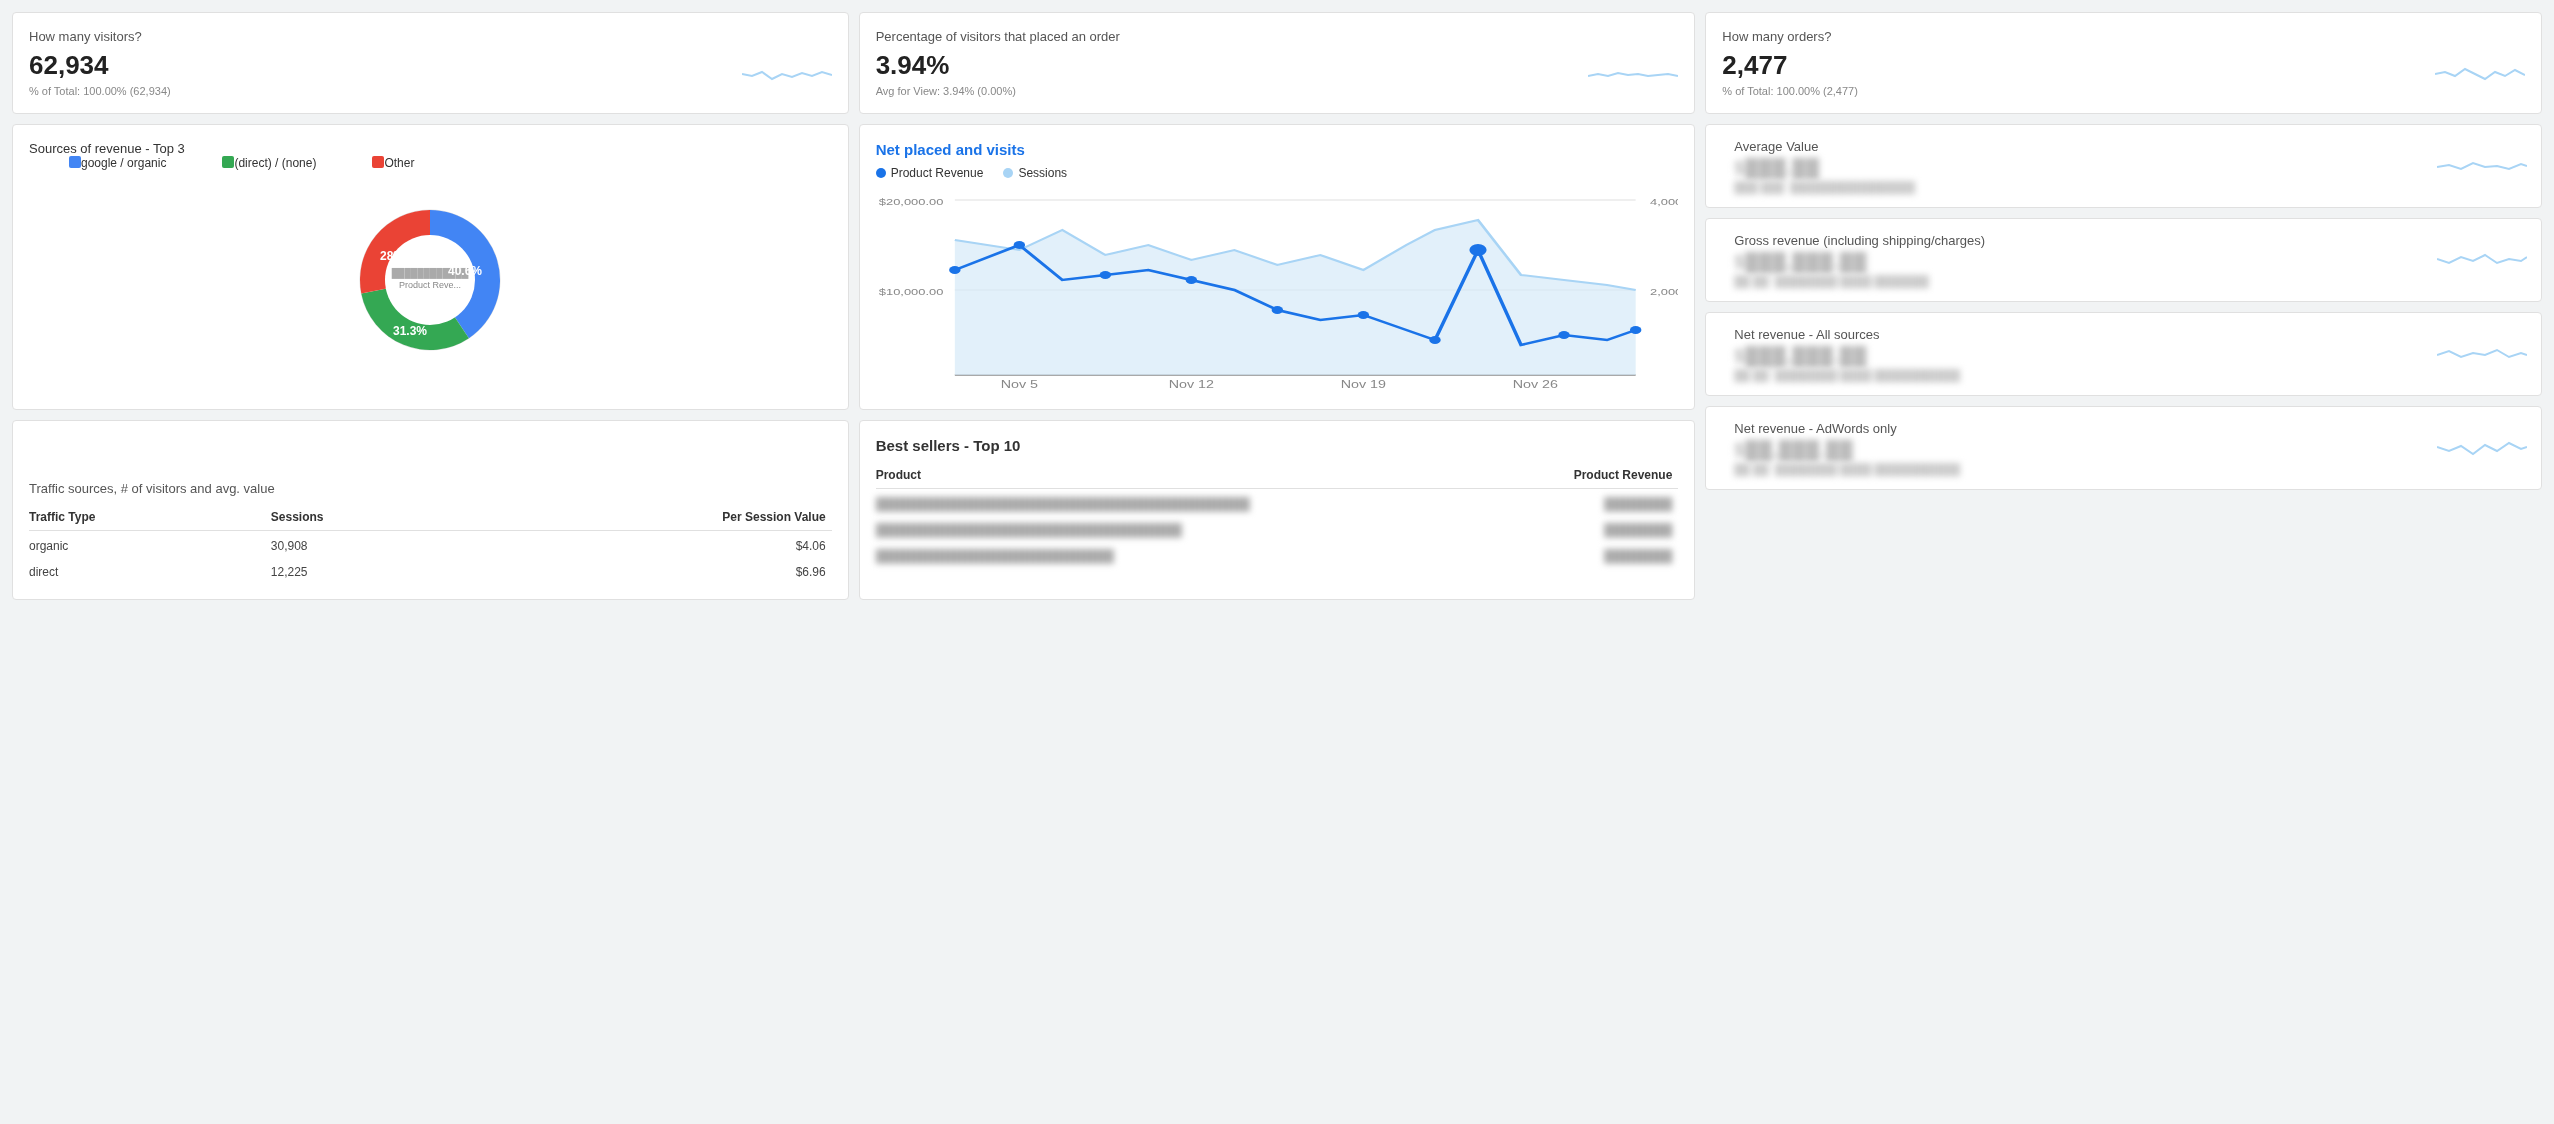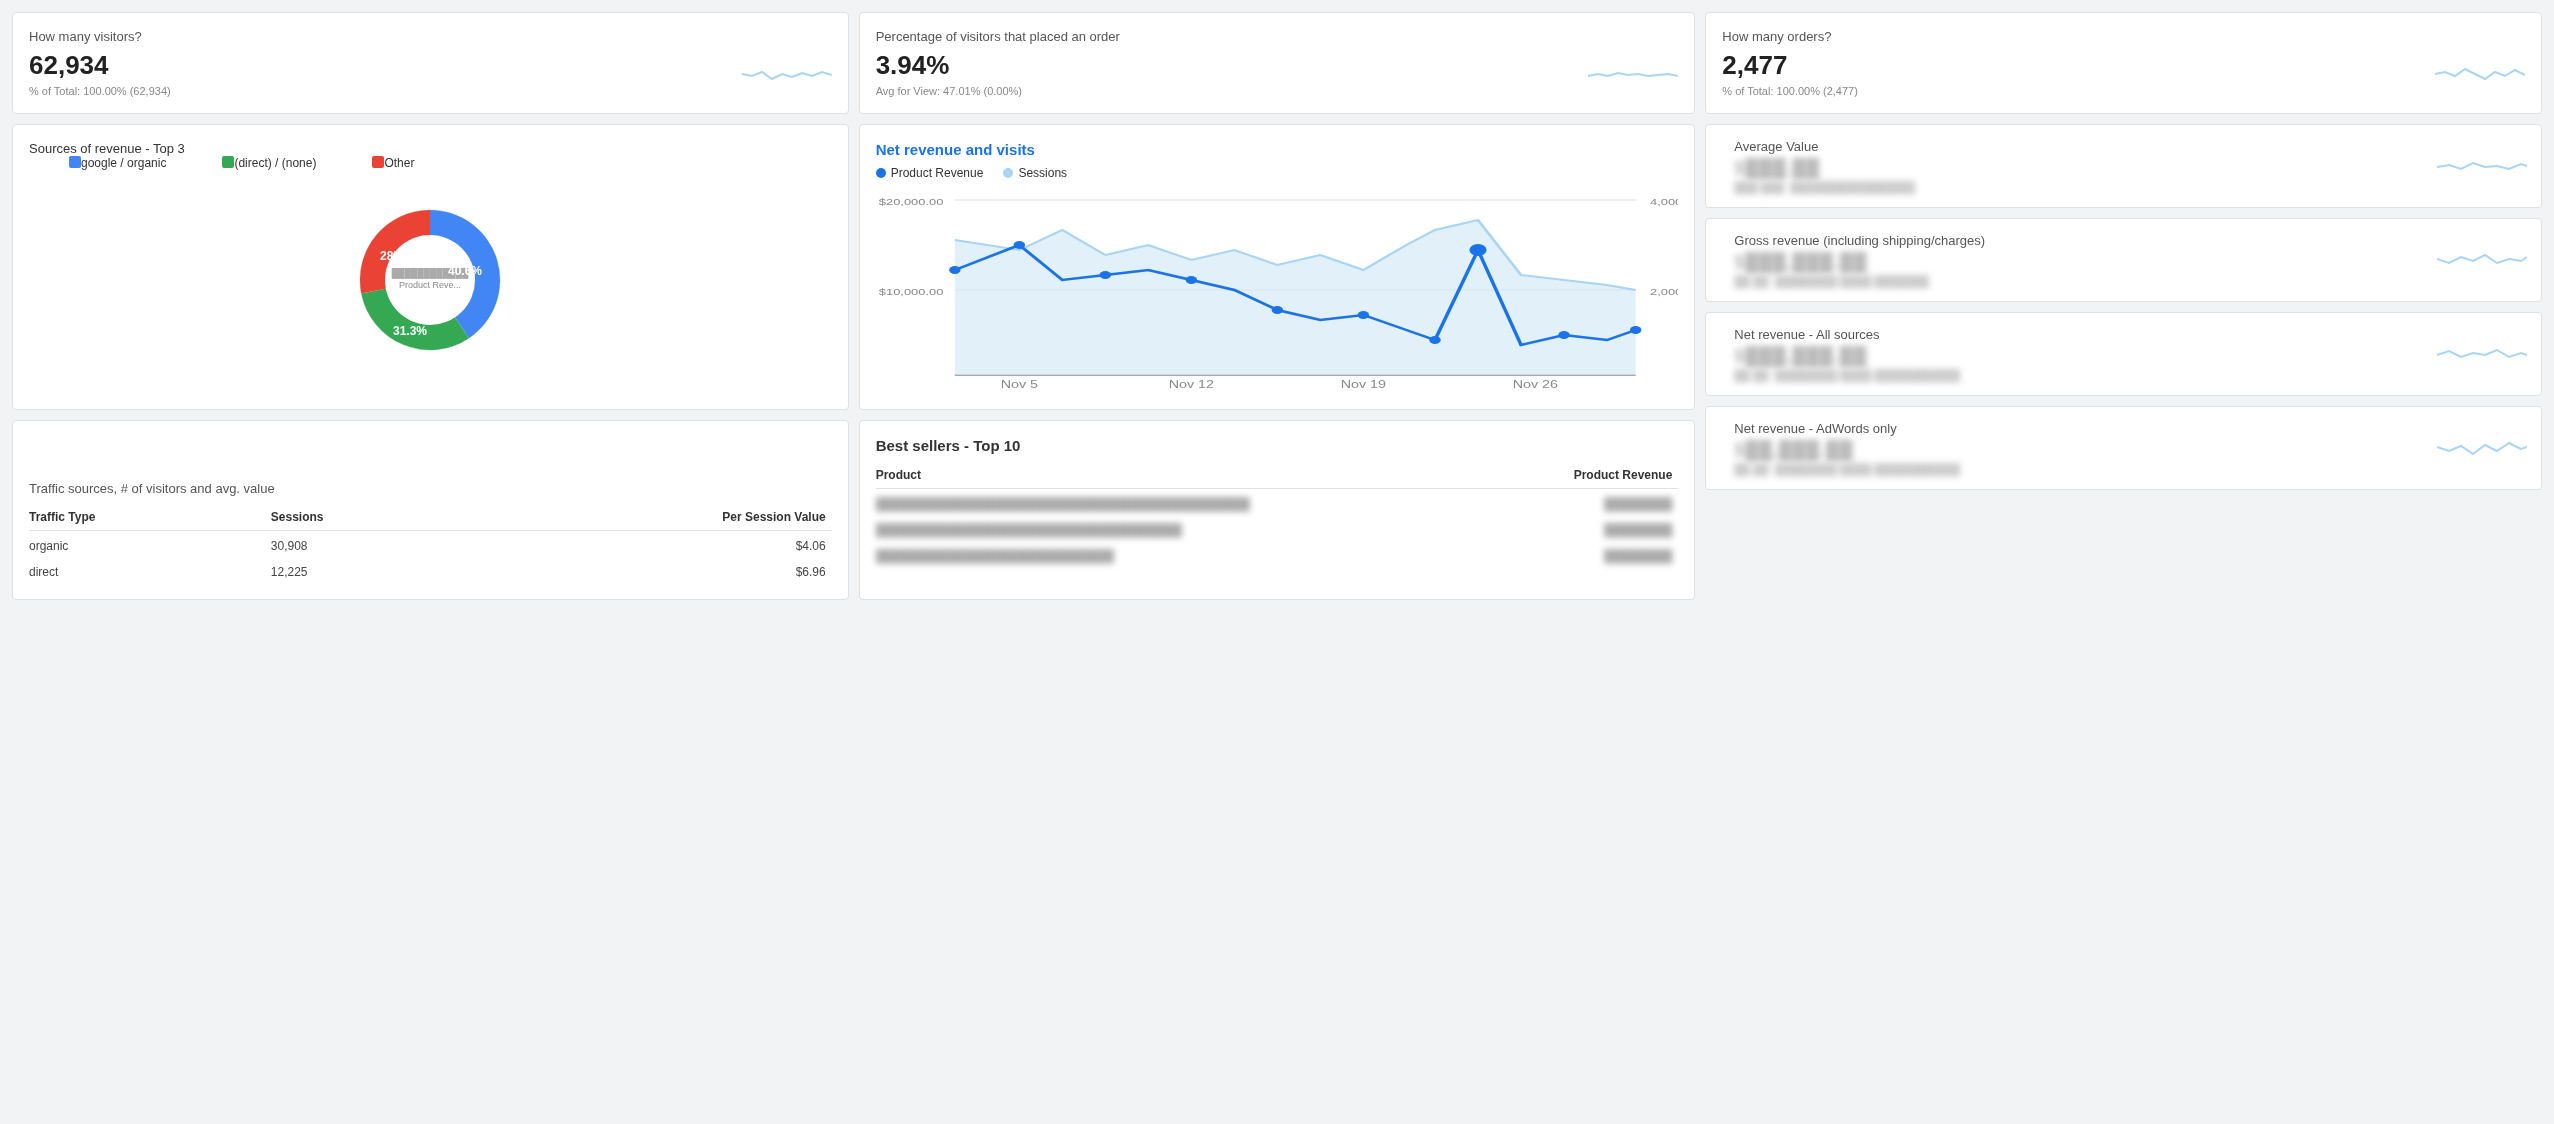--- a/index.html
+++ b/index.html
@@ -220,21 +220,21 @@
     <div class="sparkline">
       <svg width="90" height="40" viewBox="0 0 90 40">
         <polyline points="0,20 10,22 20,18 30,25 40,20 50,23 60,19 70,22 80,18 90,21" fill="none" stroke="#a8d4f5" stroke-width="2"></polyline>
       </svg>
     </div>
   </div>
 
   <div class="card stat-card">
     <div class="title">Percentage of visitors that placed an order</div>
     <div class="value">3.94%</div>
-    <div class="subtitle">Avg for View: 47.01% (0.00%)</div>
+    <div class="subtitle">Avg for View: 3.94% (0.00%)</div>
     <div class="sparkline">
       <svg width="90" height="40" viewBox="0 0 90 40">
         <polyline points="0,22 10,20 20,22 30,19 40,21 50,20 60,22 70,21 80,20 90,22" fill="none" stroke="#a8d4f5" stroke-width="2"></polyline>
       </svg>
     </div>
   </div>
 
   <div class="card stat-card">
     <div class="title">How many orders?</div>
     <div class="value">2,477</div>
@@ -279,21 +279,21 @@
         <text x="120" y="108" text-anchor="middle" font-size="9" fill="#888">Product Reve...</text>
 
         <text x="82" y="80" text-anchor="middle" font-size="12" fill="white" font-weight="bold">28%</text>
         <text x="155" y="95" text-anchor="middle" font-size="12" fill="white" font-weight="bold">40.6%</text>
         <text x="100" y="155" text-anchor="middle" font-size="12" fill="white" font-weight="bold">31.3%</text>
       </svg>
     </div>
   </div>
 
   <div class="card net-revenue-card">
-    <div class="chart-title">Net revenue and visits</div>
+    <div class="chart-title">Net placed and visits</div>
     <div class="chart-legend">
       <div class="chart-legend-item">
         <div class="chart-dot" style="background:#1a73e8;"></div>
         <span>Product Revenue</span>
       </div>
       <div class="chart-legend-item">
         <div class="chart-dot" style="background:#a8d4f5;"></div>
         <span>Sessions</span>
       </div>
     </div>

